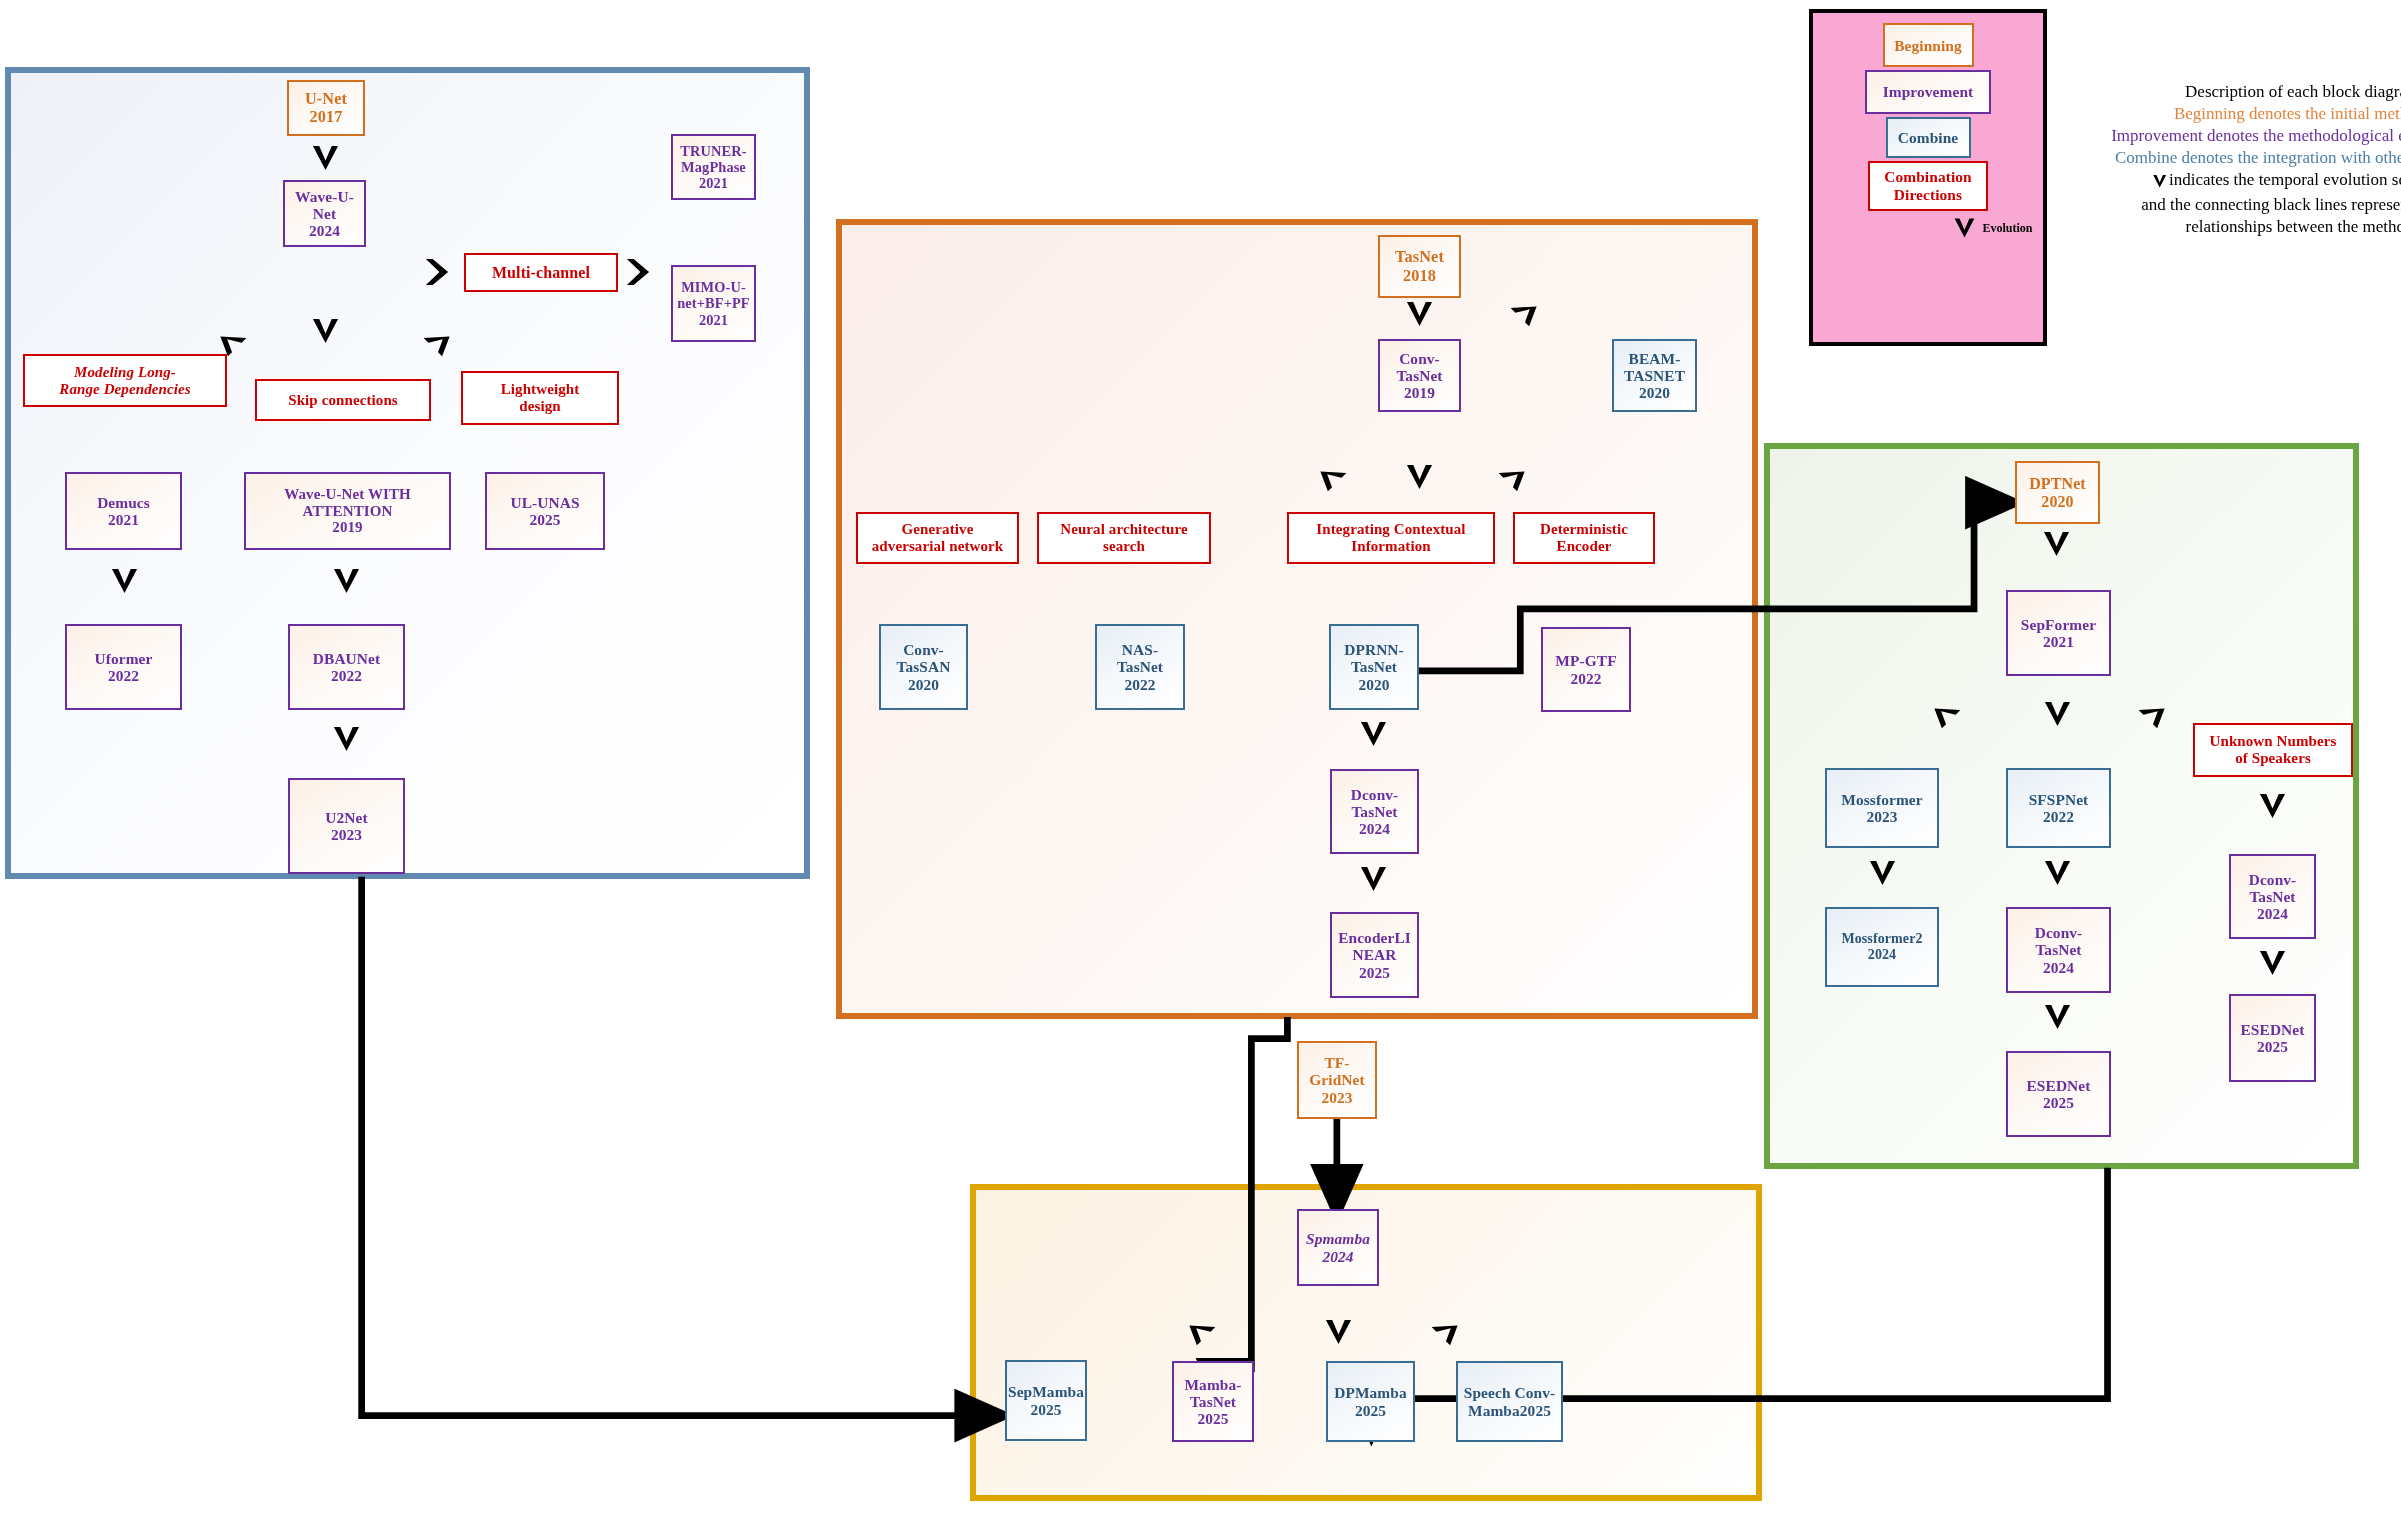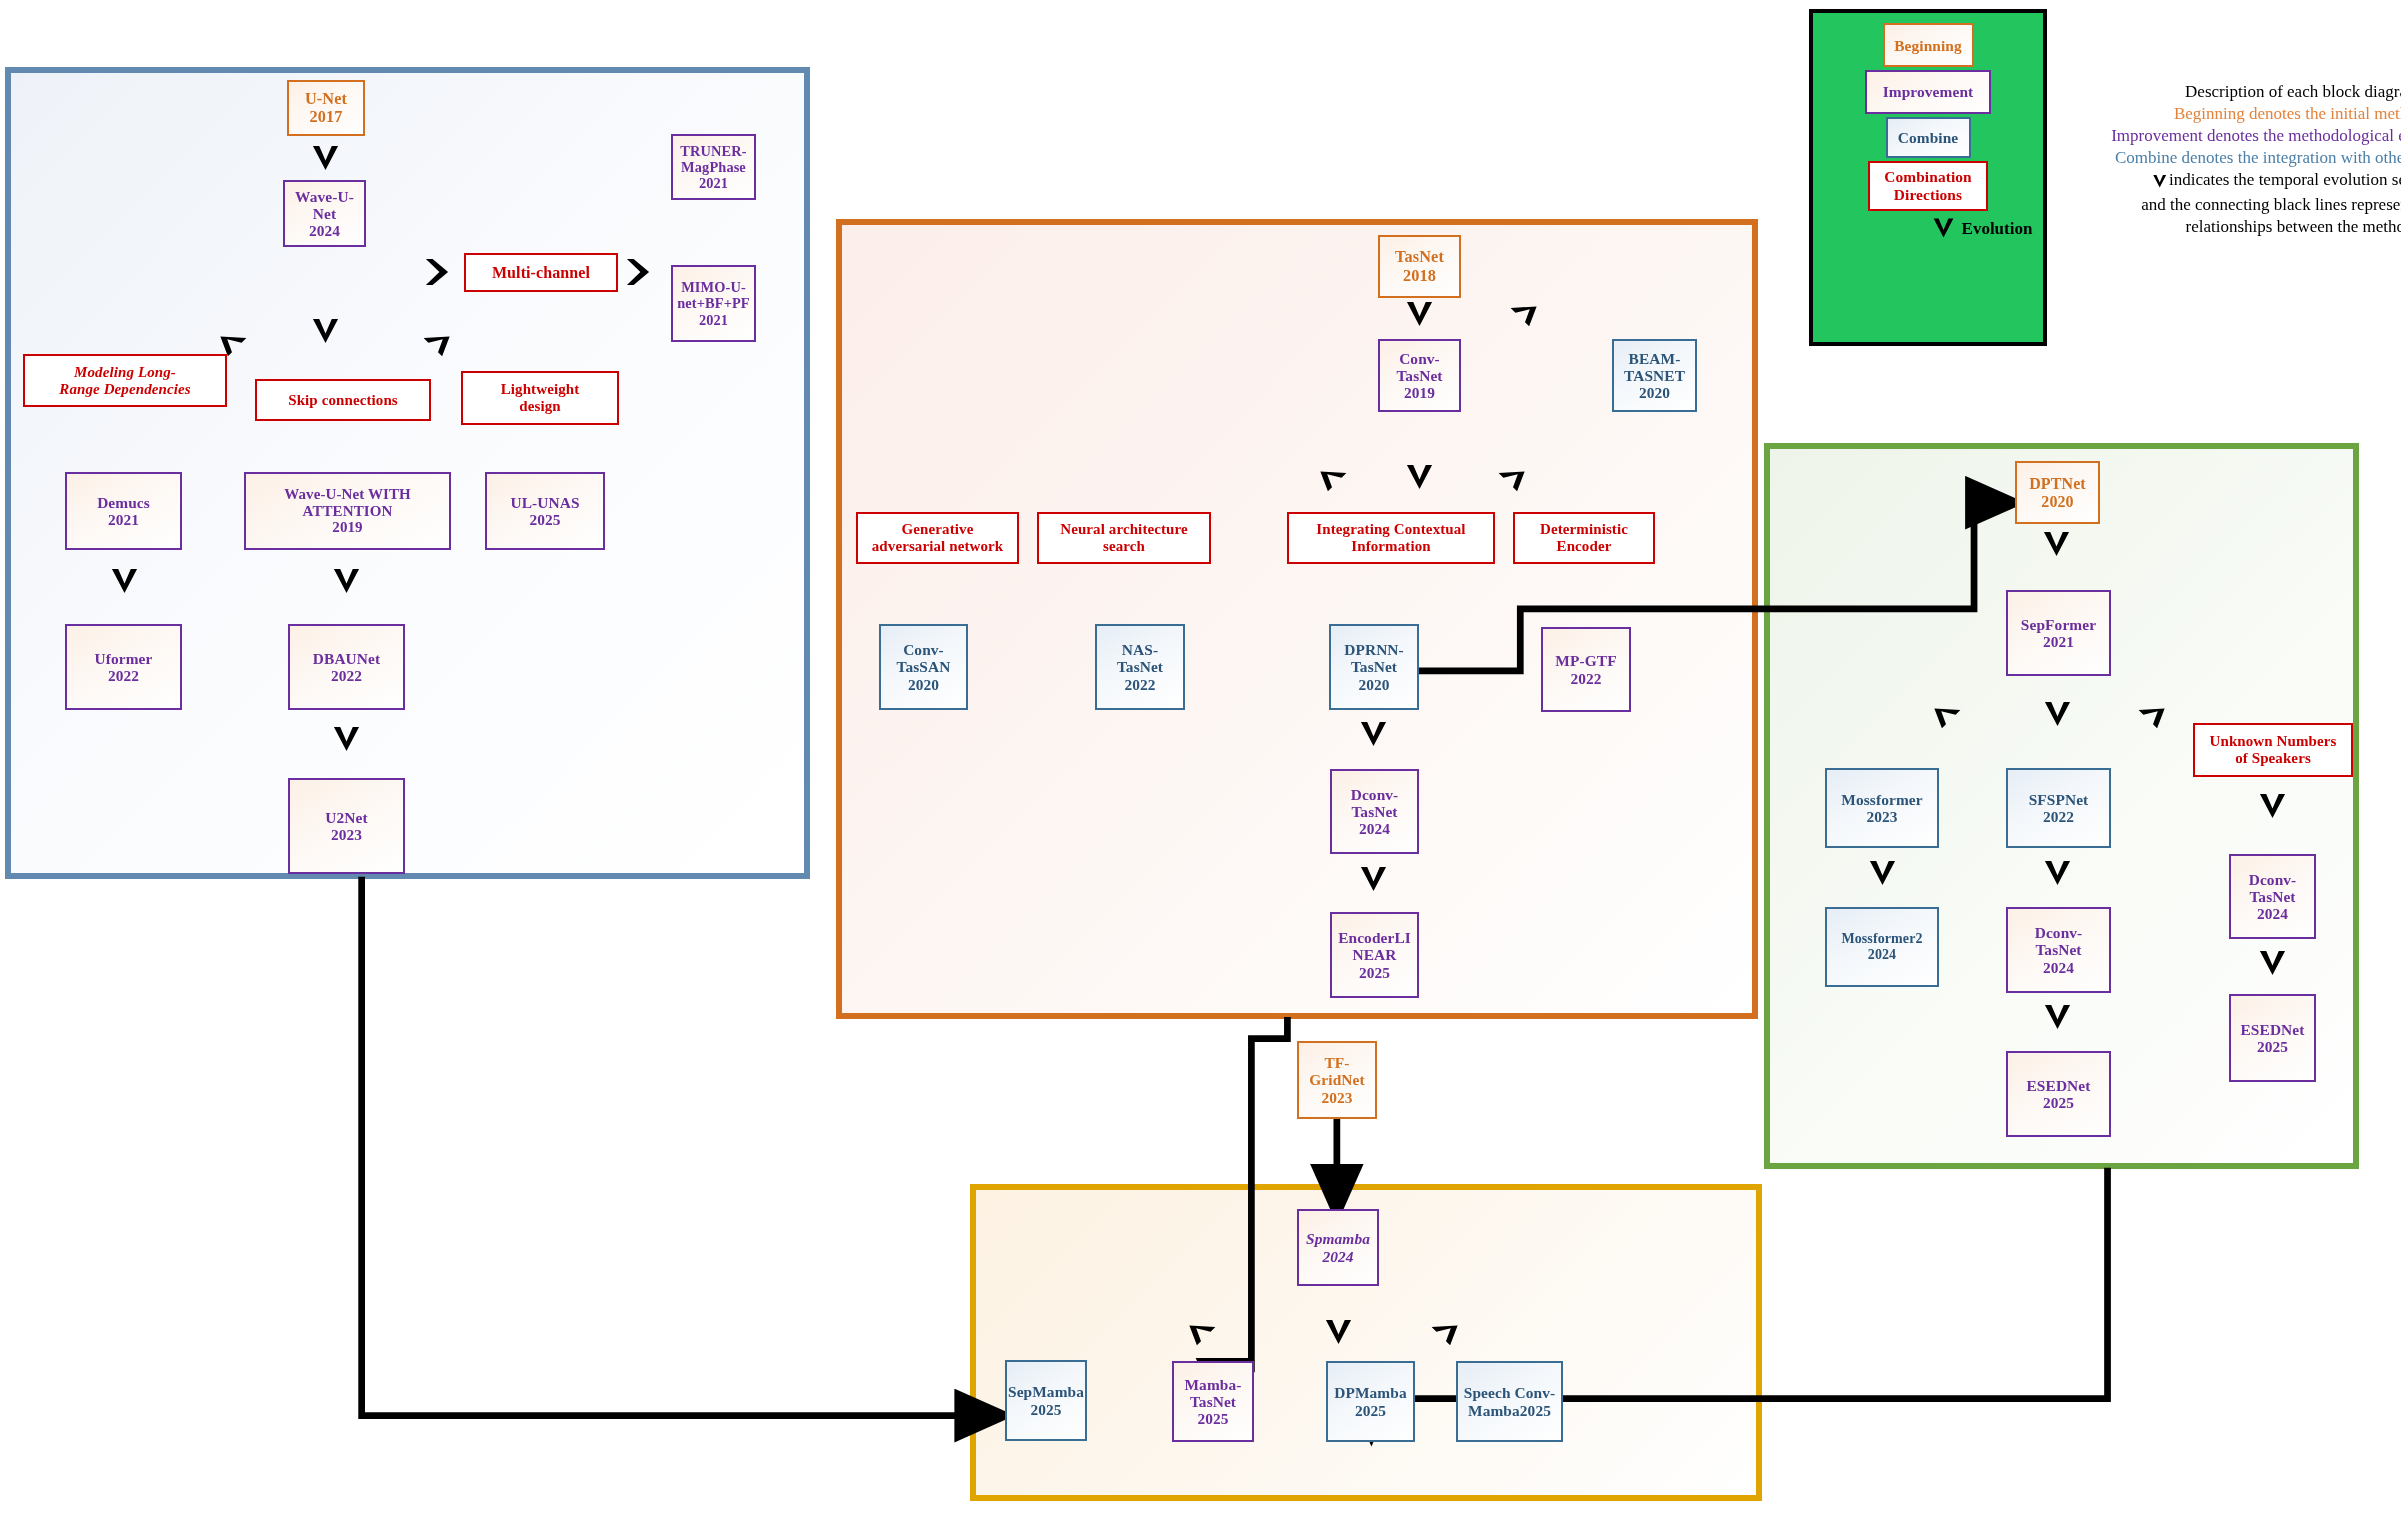--- a/index.html
+++ b/index.html
@@ -30,24 +30,24 @@
   .node.dir {border:2.9px solid #cc0000;color:#cc0000;background:#ffffff;}
 
   
   .chev{position:absolute;z-index:6;}
   .chev svg{display:block;}
 
   
   .wires{position:absolute;left:0;top:0;width:2546px;height:1525px;z-index:4;pointer-events:none;}
 
   
-  #legend{position:absolute;box-sizing:border-box;border:4.8px solid #000;background:#22c55e;z-index:8;}
+  #legend{position:absolute;box-sizing:border-box;border:4.8px solid #000;background:#f9a8d4;z-index:8;}
   #legend .node{position:relative;margin:0 auto;}
   .legend-evo{display:flex;align-items:center;justify-content:flex-end;gap:4.8px;padding-right:10.6px;}
-  .legend-evo .etxt{font-weight:bold;font-size:17px;color:#000;font-family:"Liberation Serif",serif;}
+  .legend-evo .etxt{font-weight:bold;font-size:12px;color:#000;font-family:"Liberation Serif",serif;}
 
   
   #desc{position:absolute;z-index:8;text-align:center;font-size:17px;line-height:1.30;
         font-family:"Liberation Serif",serif;color:#000;}
   #desc .l-beg{color:#e2833c;}
   #desc .l-imp{color:#6a2e9e;}
   #desc .l-comb{color:#4a7fa8;}
   #desc .inlinechev{display:inline-block;vertical-align:-2.9px;margin-right:1.9px;}
 </style>
 </head>

